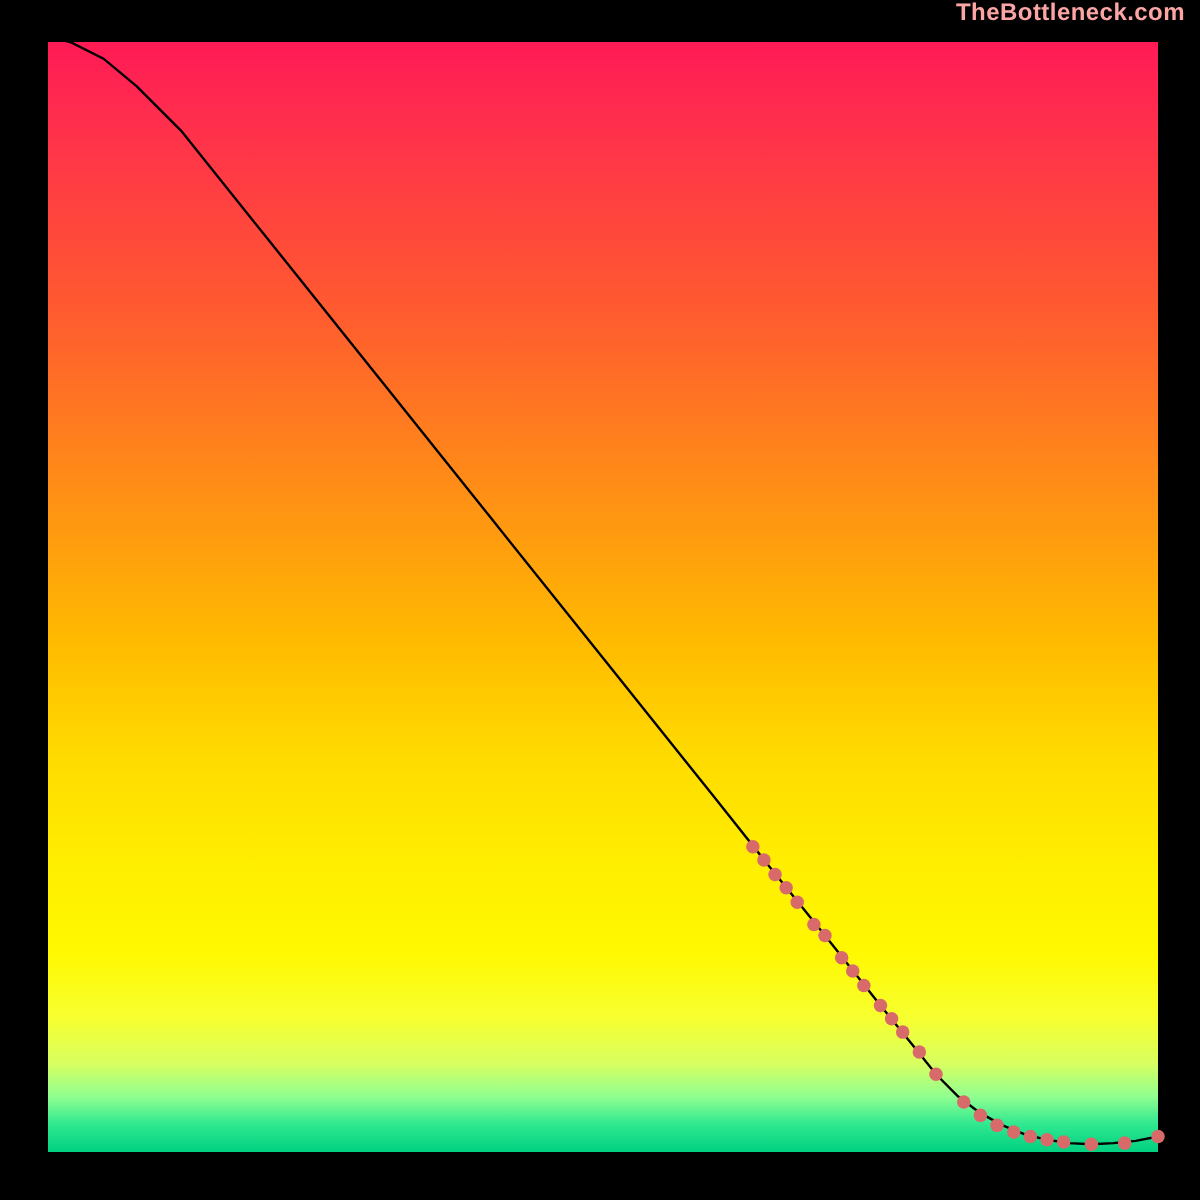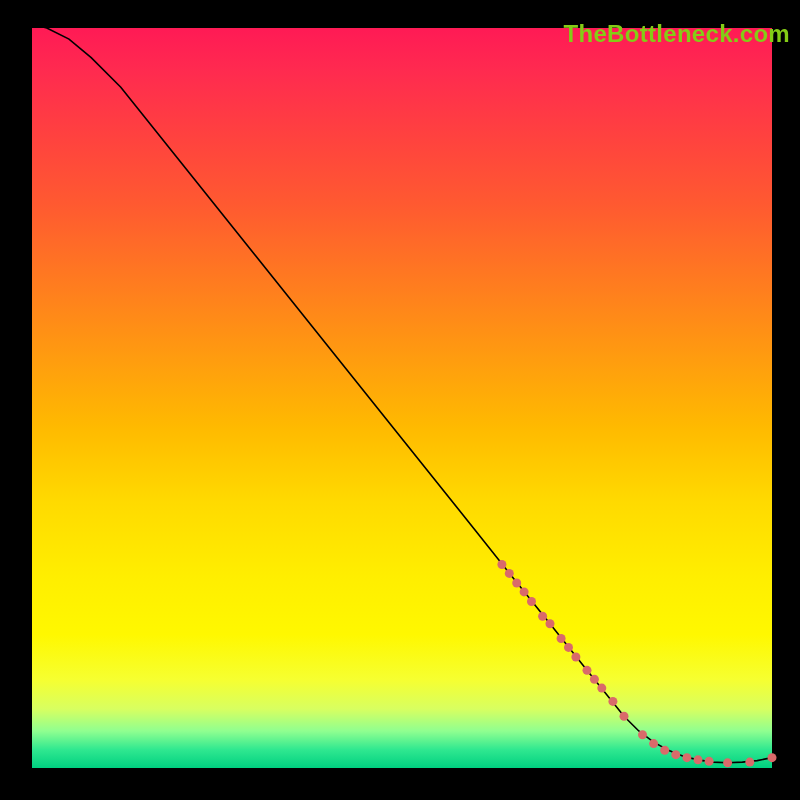--- a/index.html
+++ b/index.html
@@ -6,24 +6,24 @@
   body {
     width: 800px;
     height: 800px;
     background: #000;
     position: relative;
     font-family: Arial, Helvetica, sans-serif;
     overflow: hidden;
   }
   .watermark {
     position: absolute;
-    top: 20px;
+    top: 0;
     right: 10px;
-    color: #84cc16;
-    font-size: 24px;
+    color: #fca5a5;
+    font-size: 16px;
     font-weight: bold;
     letter-spacing: 0.3px;
     z-index: 10;
   }
   .plot-area {
     position: absolute;
     left: 32px;
     top: 28px;
     width: 740px;
     height: 740px;

